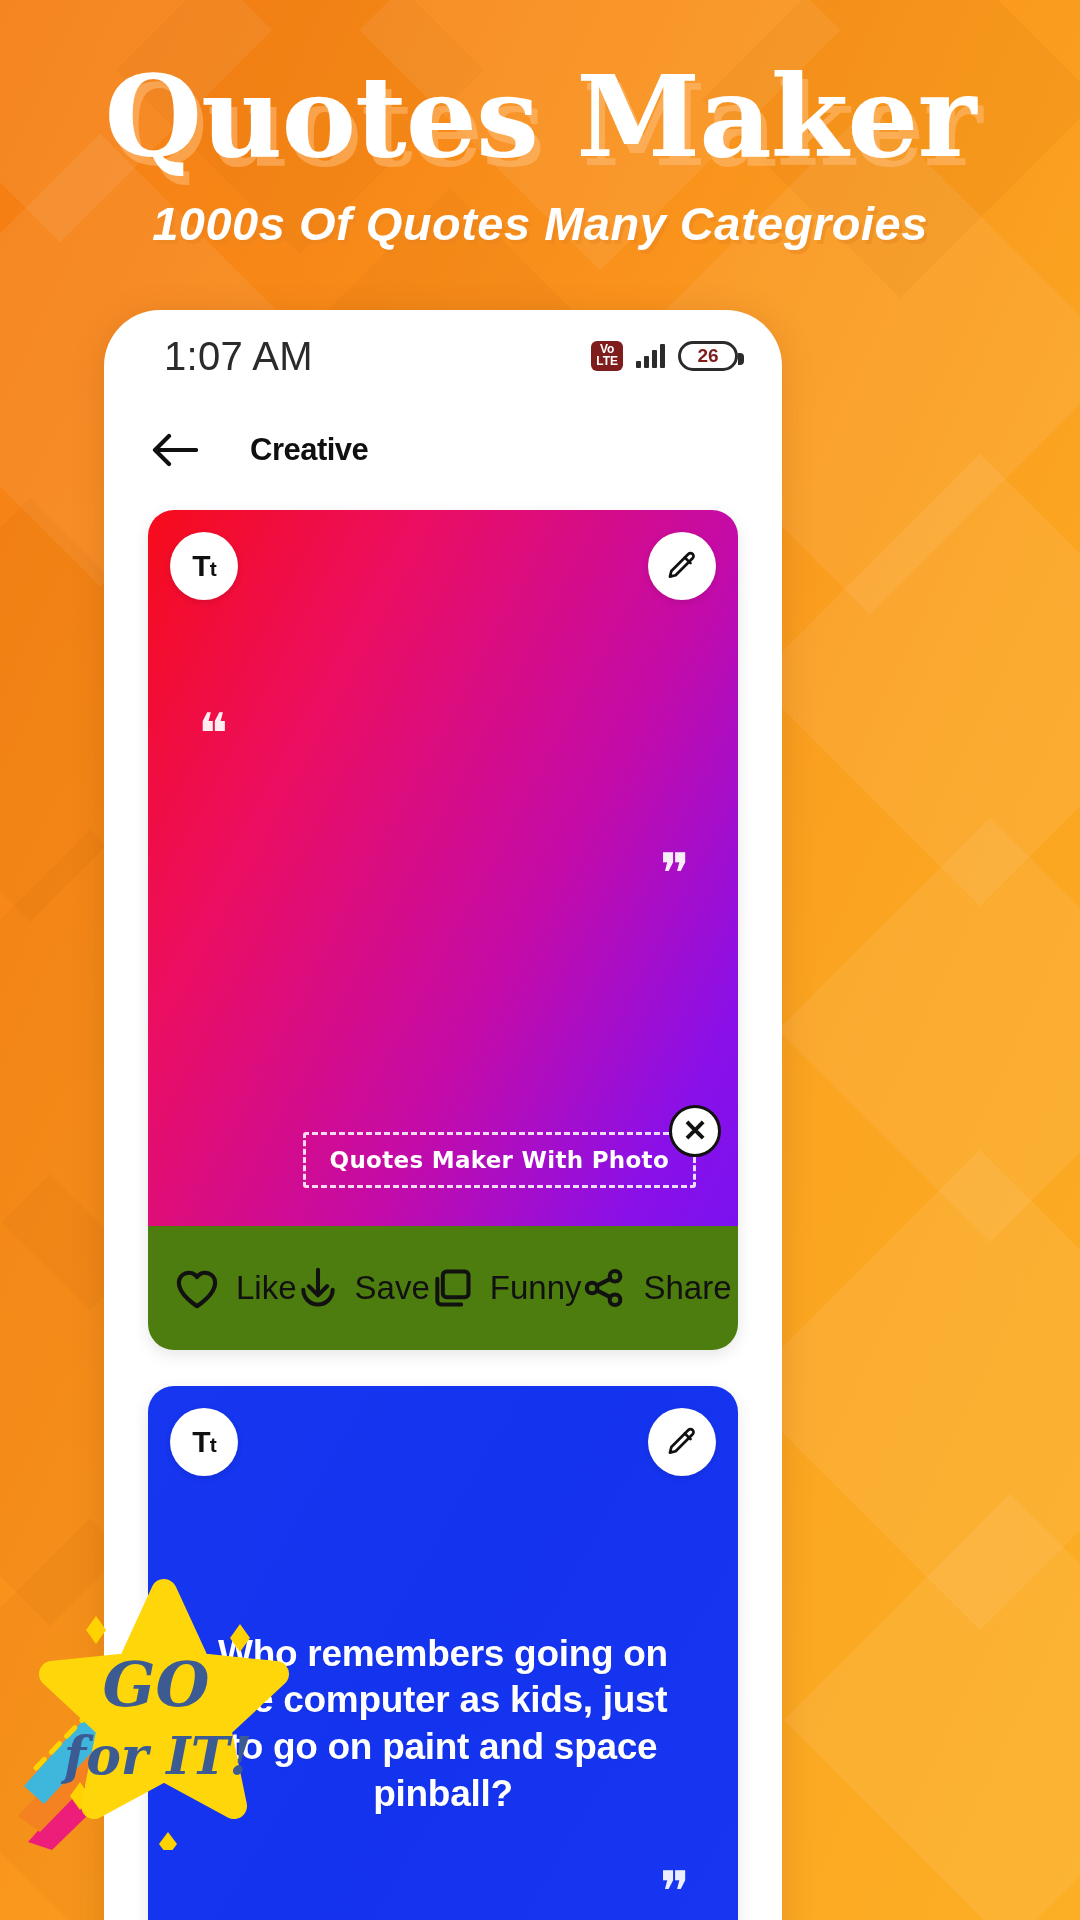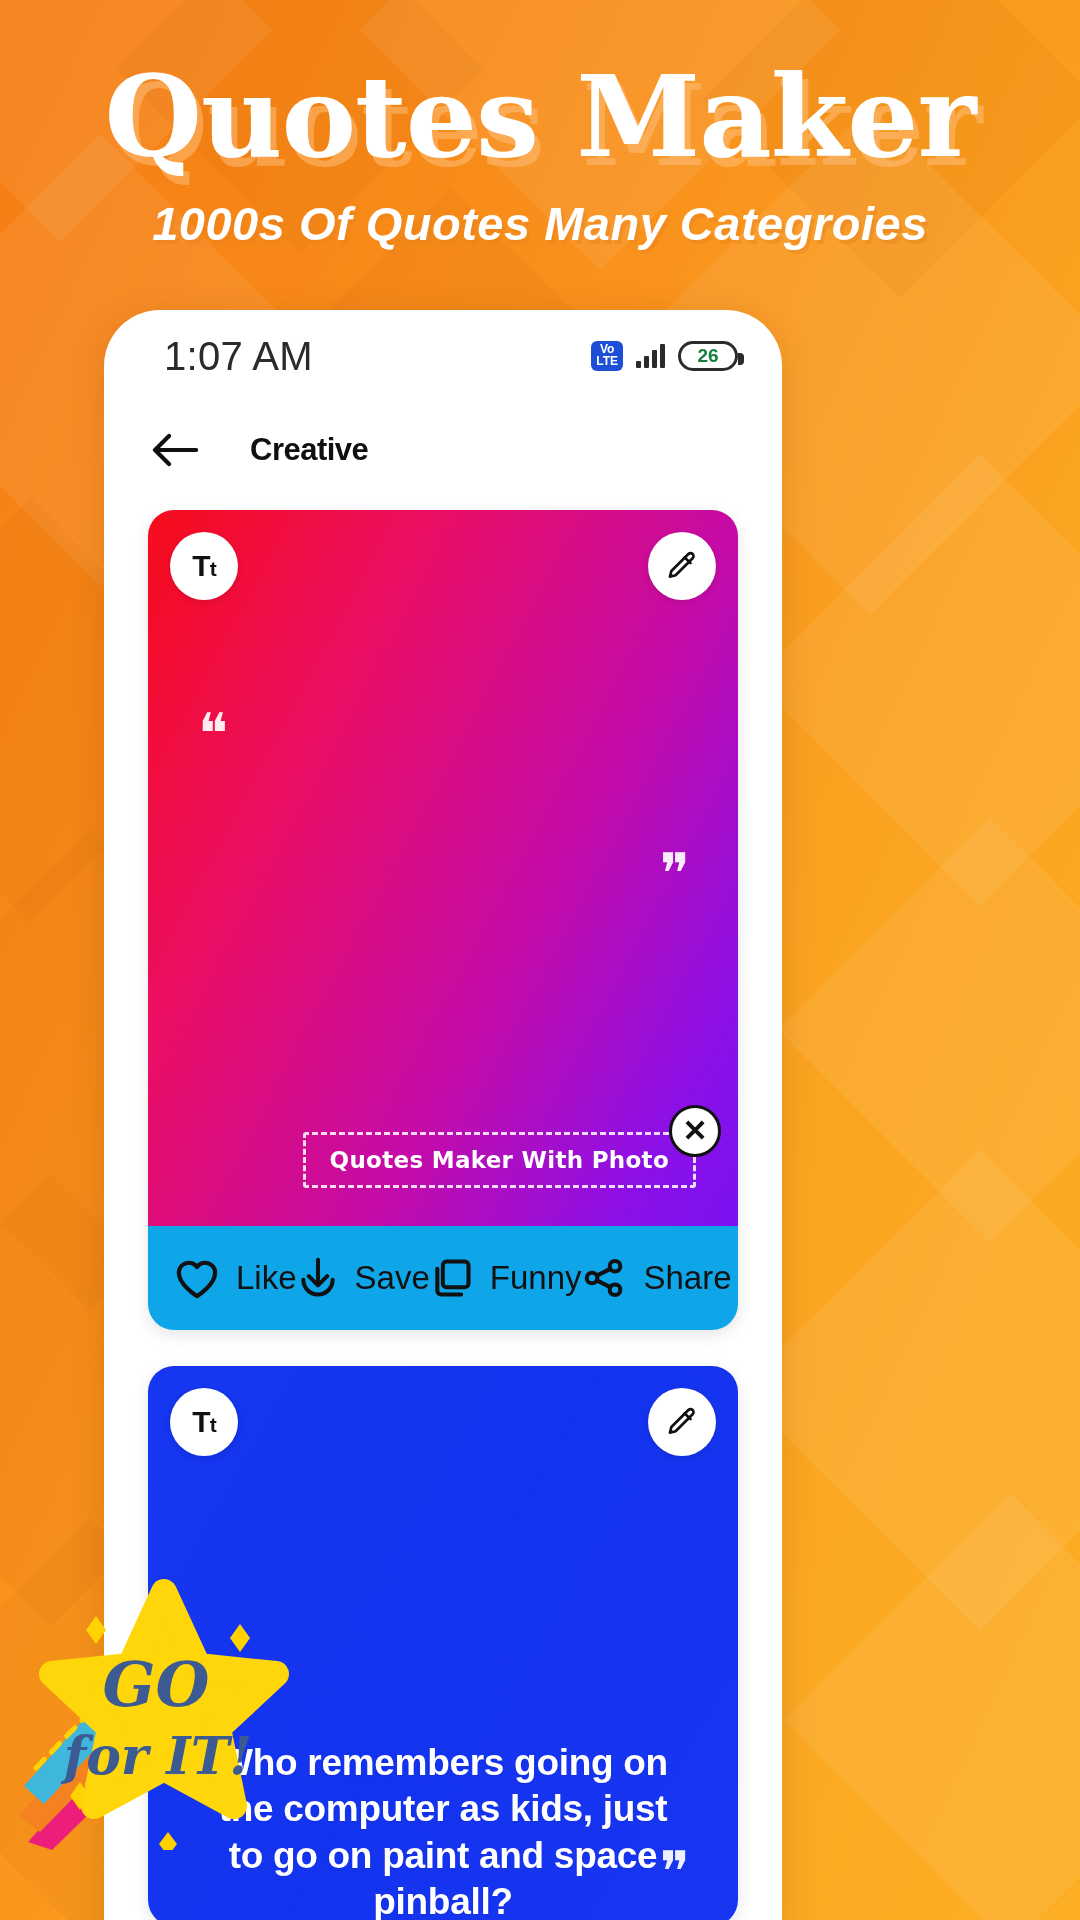--- a/index.html
+++ b/index.html
@@ -59,35 +59,35 @@
   }
 
   
   #statusbar {
     height:92px; padding:0 44px 0 60px;
     display:flex; align-items:center; justify-content:space-between;
   }
   #clock { font-size:40px; color:#2b2b2b; letter-spacing:.3px; }
   #statusicons { display:flex; align-items:center; gap:13px; }
   .volte {
-    background:#1d4ed8; color:#fff; border-radius:6px;
+    background:#7f1d1d; color:#fff; border-radius:6px;
     padding:3px 5px 4px; line-height:0.95;
     font-size:12px; font-weight:bold; text-align:center;
     display:flex; flex-direction:column;
   }
   .volte span { display:block; }
   .bars { display:flex; align-items:flex-end; gap:3px; height:24px; }
   .bars i { display:block; width:5px; background:#2b2b2b; border-radius:1px; }
   .bars i:nth-child(1){height:7px;} .bars i:nth-child(2){height:12px;}
   .bars i:nth-child(3){height:18px;} .bars i:nth-child(4){height:24px;}
   .batt {
     position:relative; width:60px; height:30px;
     border:3px solid #2b2b2b; border-radius:15px;
     display:flex; align-items:center; justify-content:center;
-    font-size:19px; font-weight:600; color:#15803d;
+    font-size:19px; font-weight:600; color:#7f1d1d;
   }
   .batt::after {
     content:""; position:absolute; right:-9px; top:9px;
     width:6px; height:12px; background:#2b2b2b; border-radius:0 4px 4px 0;
   }
 
   
   #appbar { height:96px; display:flex; align-items:center; padding:0 44px; gap:48px; }
   #backbtn { width:54px; height:54px; display:flex; align-items:center; justify-content:center; cursor:pointer; }
   #pagetitle { font-size:31px; font-weight:700; color:#101010; letter-spacing:-.5px; }
@@ -98,21 +98,21 @@
     border-radius:26px;
     background:#fff;
     box-shadow:0 5px 16px rgba(0,0,0,0.10);
     overflow:visible;
   }
   .quote-img {
     position:relative;
     height:716px;
     border-radius:26px 26px 0 0;
     overflow:hidden;
-    display:flex; align-items:flex-end; justify-content:center;
+    display:flex; align-items:center; justify-content:center;
   }
   .quote-img.grad1 { background:linear-gradient(118deg,#F60C1A 0%,#EC0E60 28%,#C40BA8 62%,#8A10E8 88%,#7B11F0 100%); }
   .quote-img.grad2 { background:linear-gradient(120deg,#1636F0 0%,#1433EE 50%,#1836F2 100%); }
   .quote-img.tall  { height:560px; border-radius:26px; }
 
   .round-btn {
     position:absolute; width:68px; height:68px; border-radius:50%;
     background:#fff; display:flex; align-items:center; justify-content:center;
     cursor:pointer; box-shadow:0 2px 6px rgba(0,0,0,0.12);
   }
@@ -146,23 +146,23 @@
   }
   .wm-close {
     position:absolute; right:-28px; top:-30px;
     width:52px; height:52px; border-radius:50%;
     background:#fff; border:3px solid #111;
     display:flex; align-items:center; justify-content:center;
     font-size:30px; font-weight:700; color:#111; cursor:pointer; line-height:1;
   }
 
   .actions {
-    height:104px; display:flex; align-items:center;
+    height:124px; display:flex; align-items:center;
     justify-content:space-around; padding:2px 26px;
-    background:#0ea5e9; border-radius:0 0 26px 26px;
+    background:#4d7c0f; border-radius:0 0 26px 26px;
   }
   .action { display:flex; align-items:center; gap:16px; cursor:pointer; }
   .action-label { font-size:33px; color:#111; }
 
   
   #sticker { position:absolute; left:18px; top:1560px; width:290px; height:290px; z-index:8; }
 </style>
 </head>
 <body>
 

